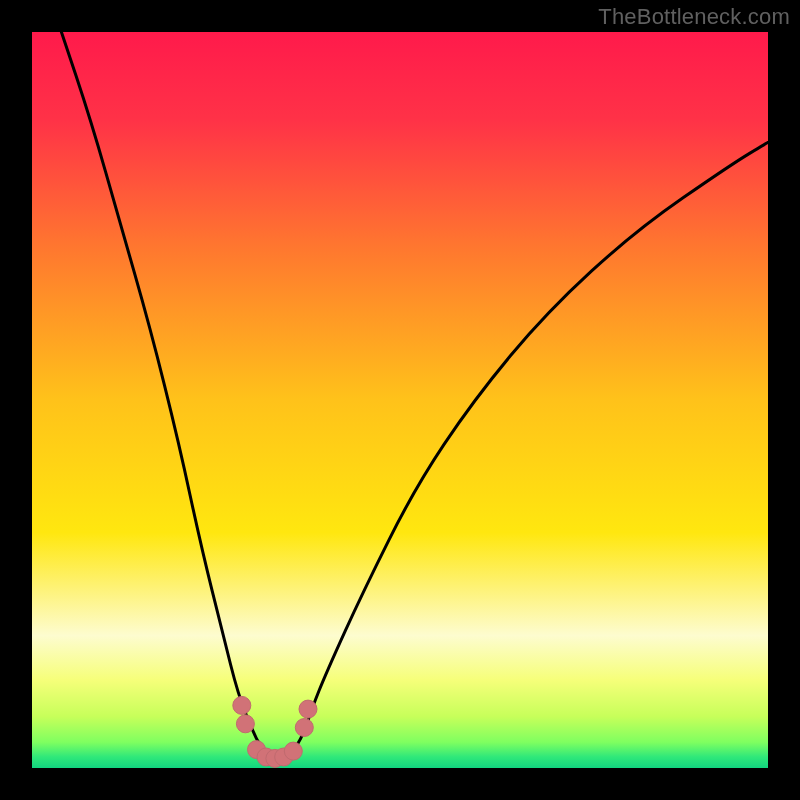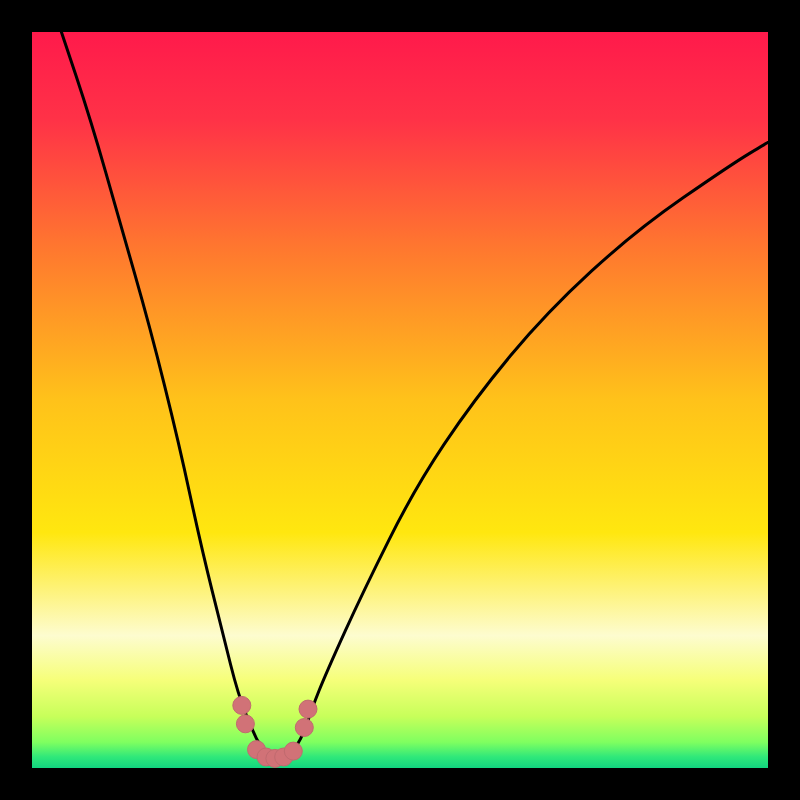--- a/index.html
+++ b/index.html
@@ -87,14 +87,15 @@
           <circle cx="242.9" cy="726.4" r="9" fill="#d17277" stroke="#c06a6f" stroke-width="1"></circle>
           <circle cx="251.7" cy="725.0" r="9" fill="#d17277" stroke="#c06a6f" stroke-width="1"></circle>
           <circle cx="261.3" cy="719.1" r="9" fill="#d17277" stroke="#c06a6f" stroke-width="1"></circle>
           <circle cx="272.3" cy="695.5" r="9" fill="#d17277" stroke="#c06a6f" stroke-width="1"></circle>
           <circle cx="276.0" cy="677.1" r="9" fill="#d17277" stroke="#c06a6f" stroke-width="1"></circle>
         </g>
     </svg>
 
   </div>
 
+  <div class="watermark">TheBottleneck.com</div>
 
 </div>
 
 </body></html>

